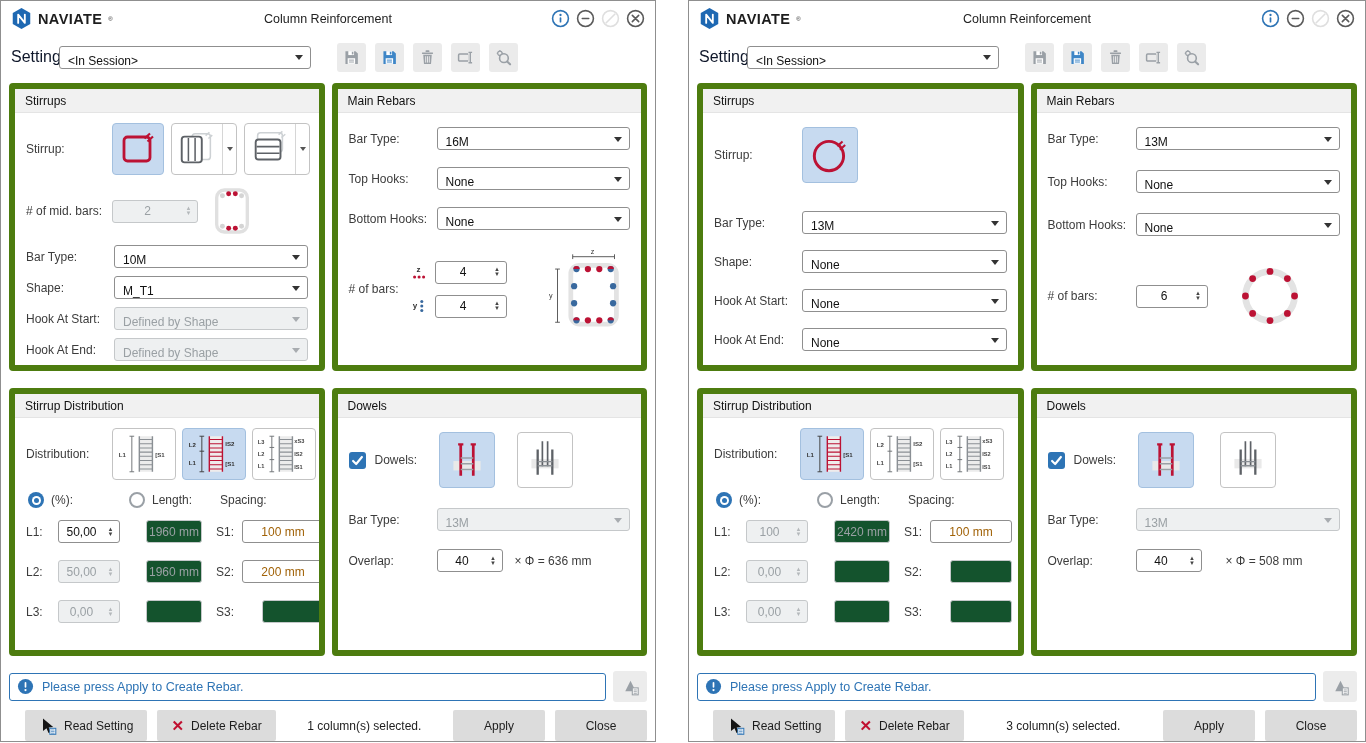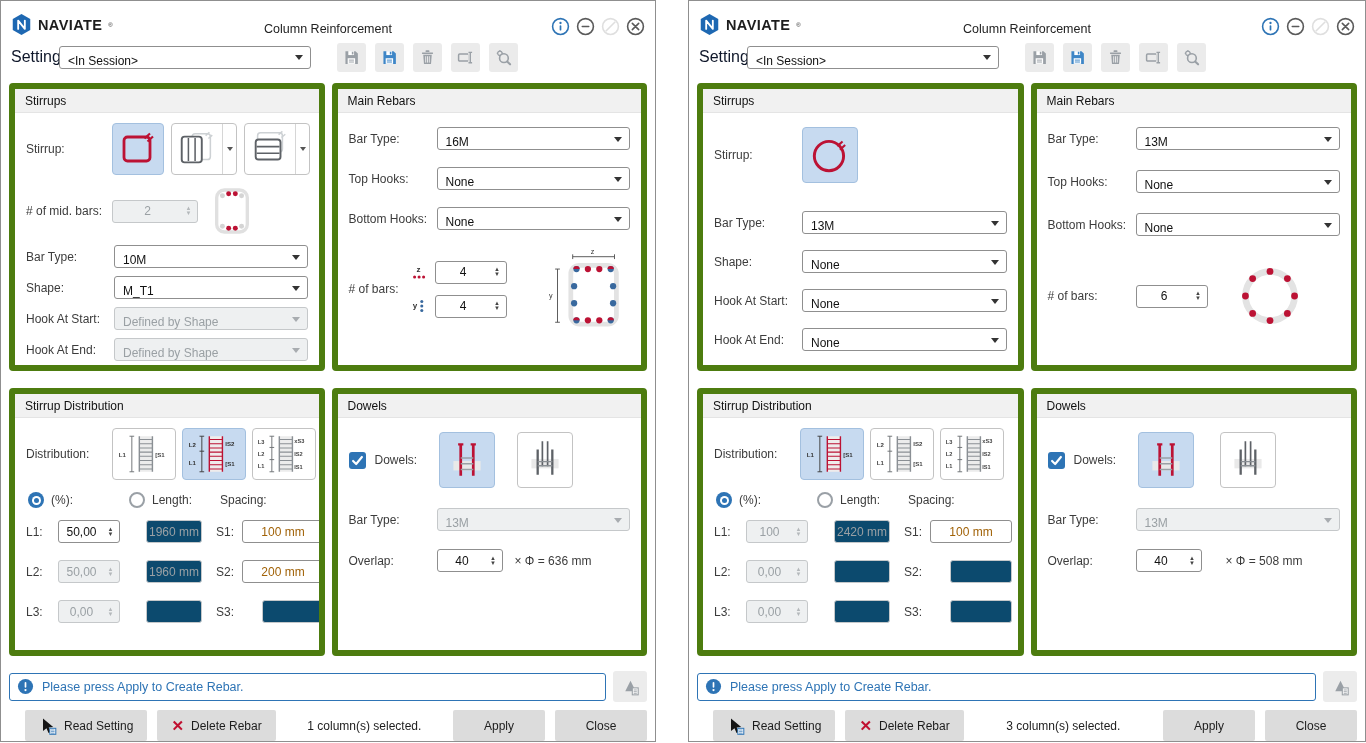--- a/index.html
+++ b/index.html
@@ -4,21 +4,21 @@
 <style>
   * { margin:0; padding:0; box-sizing:border-box; }
   body { width:1366px; height:743px; position:relative; background:#fff;
          font-family:"Liberation Sans", sans-serif; color:#333; overflow:hidden; }
   .win { position:absolute; top:0; height:742px; background:#fff; border:1px solid #8f8f8f;
          display:flex; flex-direction:column; }
   #win0 { left:0; width:656px; }
   #win1 { left:688px; width:678px; }
 
   
-  .tb { height:35px; flex:none; display:flex; align-items:flex-end; padding:0 10px; position:relative;gap:9px; }
+  .tb { height:35px; flex:none; display:flex; align-items:center; padding:0 10px; position:relative;gap:9px; }
   .brand { display:flex; align-items:center; gap:6px; z-index:2; }
   .brandtxt { font-size:14.5px; font-weight:bold; letter-spacing:.4px; color:#1d1d1d; }
   .brandmark { font-size:6px; vertical-align:super; color:#1d1d1d; }
   .ttl { position:absolute; left:0; right:0; text-align:center; font-size:12.5px; color:#222; }
   .wbtns { margin-left:auto; display:flex; gap:6px; z-index:2; }
   .wbtn { width:19px; height:19px; display:flex; align-items:center; justify-content:center; }
 
   
   .srow { height:42px; flex:none; display:flex; align-items:center; padding:0 10px; }
   .slabel { width:48px; font-size:16px; color:#0f172a; }
@@ -55,21 +55,21 @@
   .sval { flex:1; text-align:center; font-size:12px; color:#111; }
   .sarw { width:15px; display:flex; flex-direction:column; align-items:center;
           font-size:6px; line-height:5px; color:#444; padding-right:2px; }
   .spin.dis { background:#eef0f1; border-color:#c5c8ca; }
   .spin.dis .sval { color:#9aa0a4; }
   .spin.dis .sarw { color:#b4b8bb; }
 
   
   .tbox { height:23px; border:1px solid #8f8f8f; border-radius:3px; background:#fff;
           display:flex; align-items:center; justify-content:center; font-size:12px; color:#a16207; }
-  .tbox.dis { background:#0c4a6e; border-color:#c5c8ca; color:#9aa0a4;margin-left:20px; }
+  .tbox.dis { background:#14532d; border-color:#c5c8ca; color:#9aa0a4;margin-left:20px; }
 
   
   .ibtn { border:1px solid #c3c3c3; border-radius:4px; background:#fff;
           display:flex; align-items:center; justify-content:center; flex:none; }
   .ibtn.on { background:#c7daf0; border-color:#a3c0df; }
   .split { display:flex; flex:none; border:1px solid #c3c3c3; border-radius:4px; background:#fff; }
   .split .main { width:50px; height:50px; display:flex; align-items:center; justify-content:center; }
   .split .darr { width:14px; border-left:1px solid #d6d6d6; display:flex; align-items:center; justify-content:center; }
   .darr::after { content:""; border-left:3.5px solid transparent; border-right:3.5px solid transparent;
                  border-top:4.5px solid #555; }

